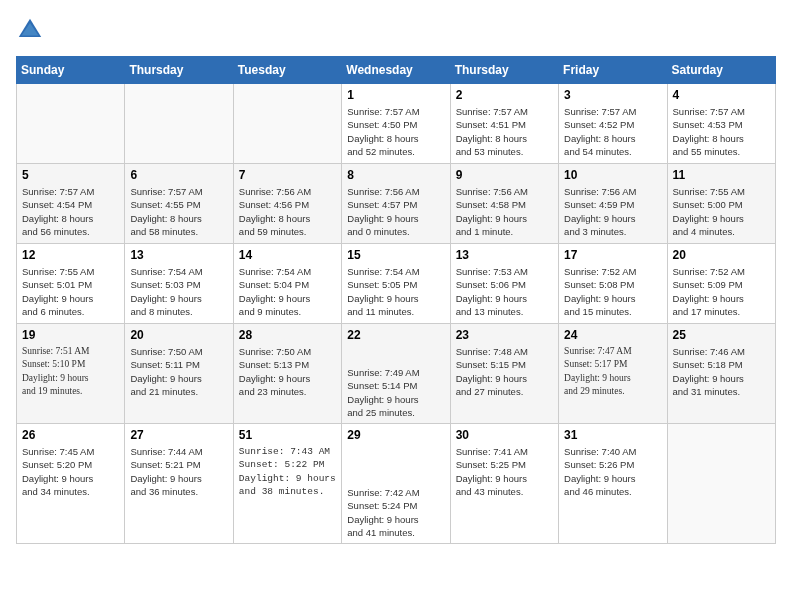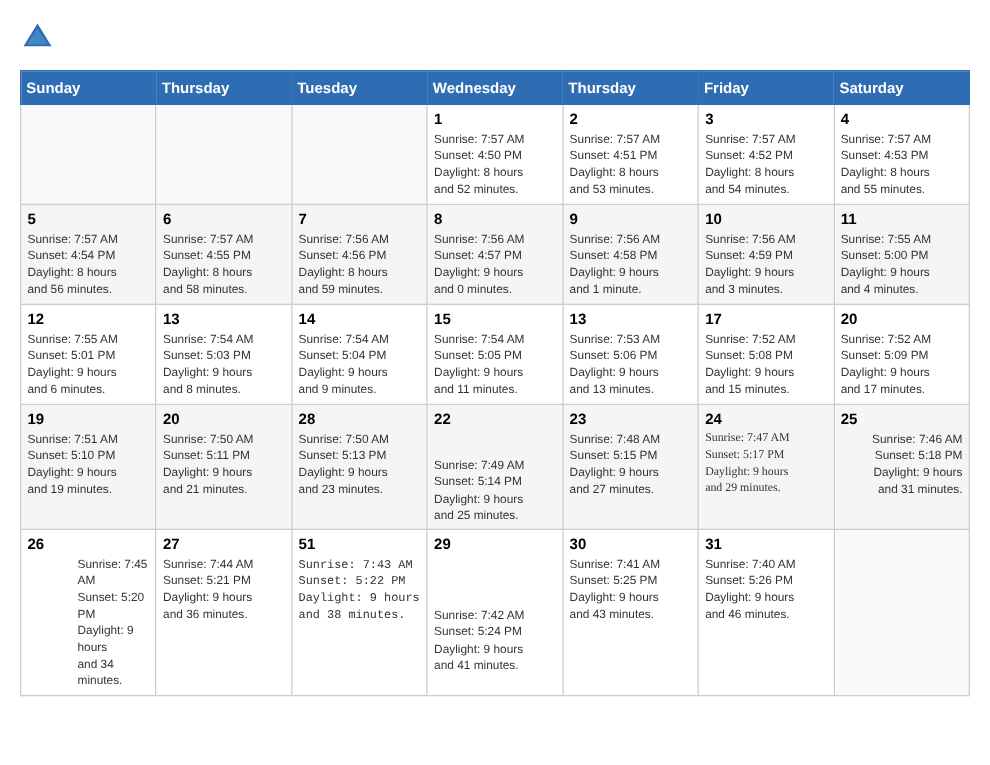--- a/index.html
+++ b/index.html
@@ -253,21 +253,21 @@
           <div class="day-number">20</div>
           <div class="day-info" style="white-space: pre-line;">Sunrise: 7:52 AM
 Sunset: 5:09 PM
 Daylight: 9 hours
 and 17 minutes.</div>
         </td>
       </tr>
       <tr>
         <td>
           <div class="day-number">19</div>
-          <div class="day-info" style="white-space: pre-line;">Sunrise: 7:51 AM
+          <div class="day-info" style="white-space: pre-line; font-family: Liberation Serif, serif;">Sunrise: 7:51 AM
 Sunset: 5:10 PM
 Daylight: 9 hours
 and 19 minutes.</div>
         </td>
         <td>
           <div class="day-number">20</div>
           <div class="day-info" style="white-space: pre-line;">Sunrise: 7:50 AM
 Sunset: 5:11 PM
 Daylight: 9 hours
 and 21 minutes.</div>
@@ -295,30 +295,30 @@
         </td>
         <td>
           <div class="day-number">24</div>
           <div class="day-info" style="white-space: pre-line; font-family: Liberation Serif, serif;">Sunrise: 7:47 AM
 Sunset: 5:17 PM
 Daylight: 9 hours
 and 29 minutes.</div>
         </td>
         <td>
           <div class="day-number">25</div>
-          <div class="day-info" style="white-space: pre-line; text-align: right;">Sunrise: 7:46 AM
+          <div class="day-info" style="white-space: pre-line;">Sunrise: 7:46 AM
 Sunset: 5:18 PM
 Daylight: 9 hours
 and 31 minutes.</div>
         </td>
       </tr>
       <tr>
         <td>
           <div class="day-number">26</div>
-          <div class="day-info" style="white-space: pre-line; margin-left: 40px;">Sunrise: 7:45 AM
+          <div class="day-info" style="white-space: pre-line;">Sunrise: 7:45 AM
 Sunset: 5:20 PM
 Daylight: 9 hours
 and 34 minutes.</div>
         </td>
         <td>
           <div class="day-number">27</div>
           <div class="day-info" style="white-space: pre-line;">Sunrise: 7:44 AM
 Sunset: 5:21 PM
 Daylight: 9 hours
 and 36 minutes.</div>

